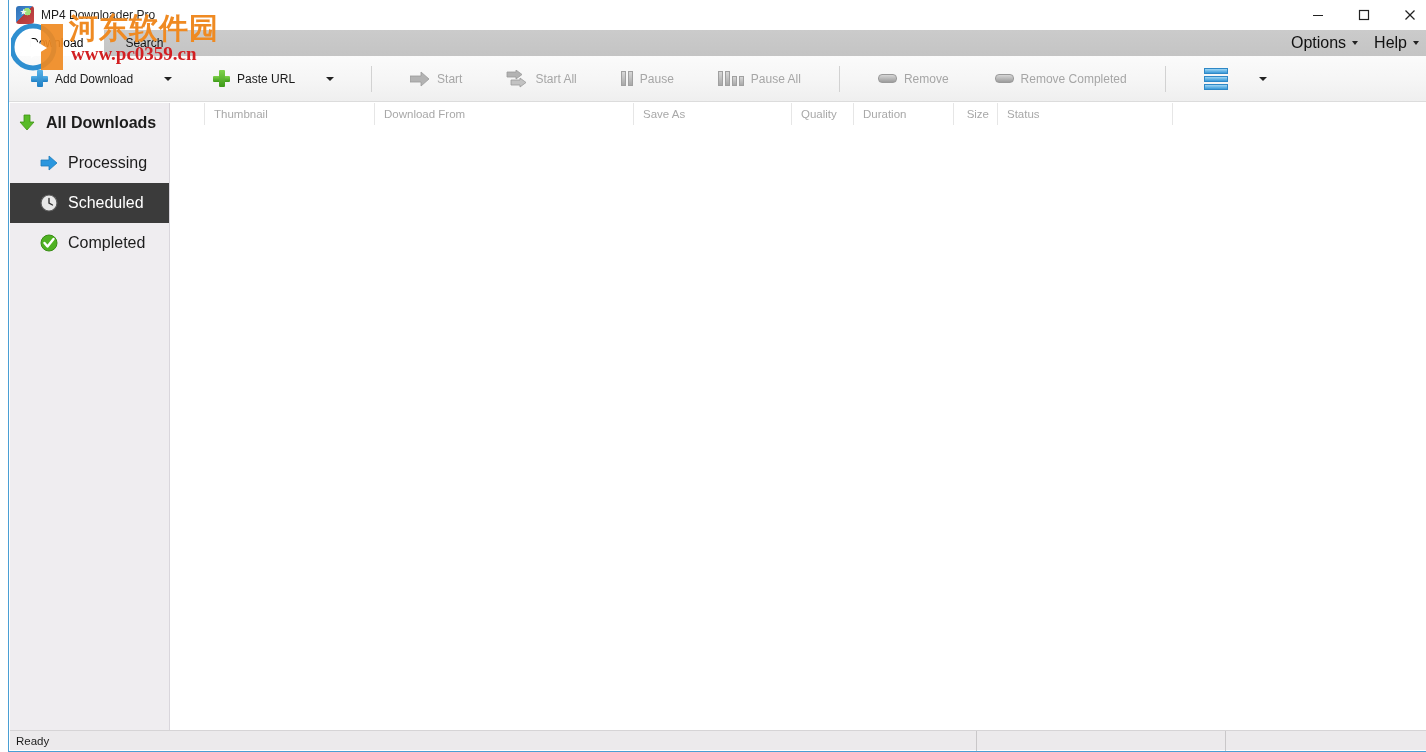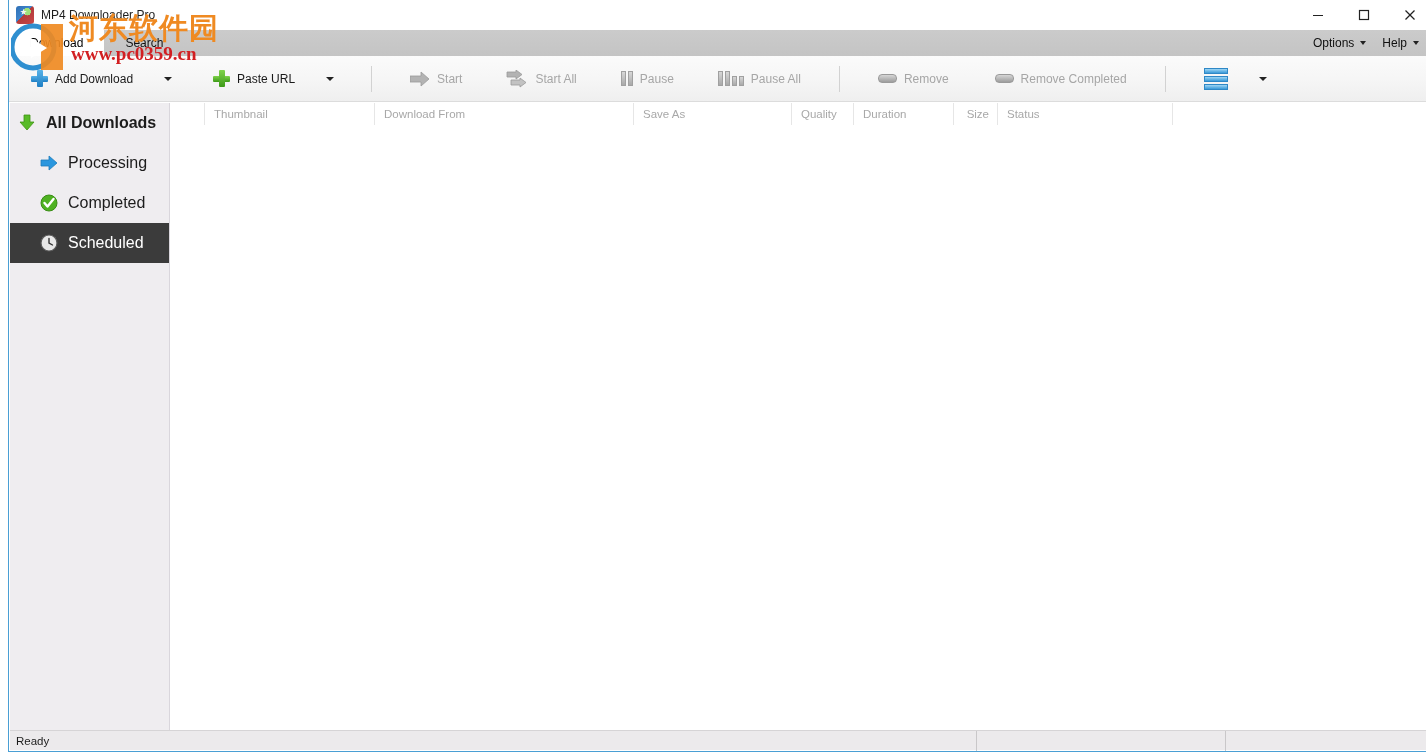--- a/index.html
+++ b/index.html
@@ -106,21 +106,21 @@
     display: flex;
     align-items: center;
     gap: 4px;
   }
   .menu-item {
     display: flex;
     align-items: center;
     gap: 6px;
     padding: 0 6px;
     height: 26px;
-    font-size: 12px;
+    font-size: 16px;
     color: #111;
   }
   .caret {
     width: 0; height: 0;
     border-left: 4px solid transparent;
     border-right: 4px solid transparent;
     border-top: 4px solid #222;
   }
   .caret.small {
     border-left-width: 3.5px;
@@ -472,34 +472,34 @@
       <span>All Downloads</span>
     </div>
 
     <div class="nav-item child">
       <svg class="nav-ico" viewBox="0 0 18 18">
         <path d="M1 6 H9 V2 L17 9 L9 16 V12 H1 Z" fill="#2a96de" stroke="#1c7cbb" stroke-width="0.8"></path>
       </svg>
       <span>Processing</span>
     </div>
 
+    <div class="nav-item child selected">
+      <svg class="nav-ico" viewBox="0 0 18 18">
+        <circle cx="9" cy="9" r="8" fill="#e8e8e8" stroke="#5a5a5a" stroke-width="1.2"></circle>
+        <path d="M9 4.5 V9 L12.5 11" fill="none" stroke="#333333" stroke-width="1.4" stroke-linecap="round"></path>
+      </svg>
+      <span>Scheduled</span>
+    </div>
+
     <div class="nav-item child">
       <svg class="nav-ico" viewBox="0 0 18 18">
         <circle cx="9" cy="9" r="8" fill="#4fb222" stroke="#3a8d17" stroke-width="1"></circle>
         <path d="M4.5 9 L7.5 12.5 L13.5 5" fill="none" stroke="#ffffff" stroke-width="2.4" stroke-linecap="round" stroke-linejoin="round"></path>
       </svg>
       <span>Completed</span>
-    </div>
-
-    <div class="nav-item child selected">
-      <svg class="nav-ico" viewBox="0 0 18 18">
-        <circle cx="9" cy="9" r="8" fill="#e8e8e8" stroke="#5a5a5a" stroke-width="1.2"></circle>
-        <path d="M9 4.5 V9 L12.5 11" fill="none" stroke="#333333" stroke-width="1.4" stroke-linecap="round"></path>
-      </svg>
-      <span>Scheduled</span>
     </div>
   </div>
 
   <div class="content">
     <div class="col-header">
       <div class="col first" style="left:34px; width:170px;">
         <span>Thumbnail</span>
       </div>
       <div class="col" style="left:204px; width:259px;">
         <span>Download From</span>

